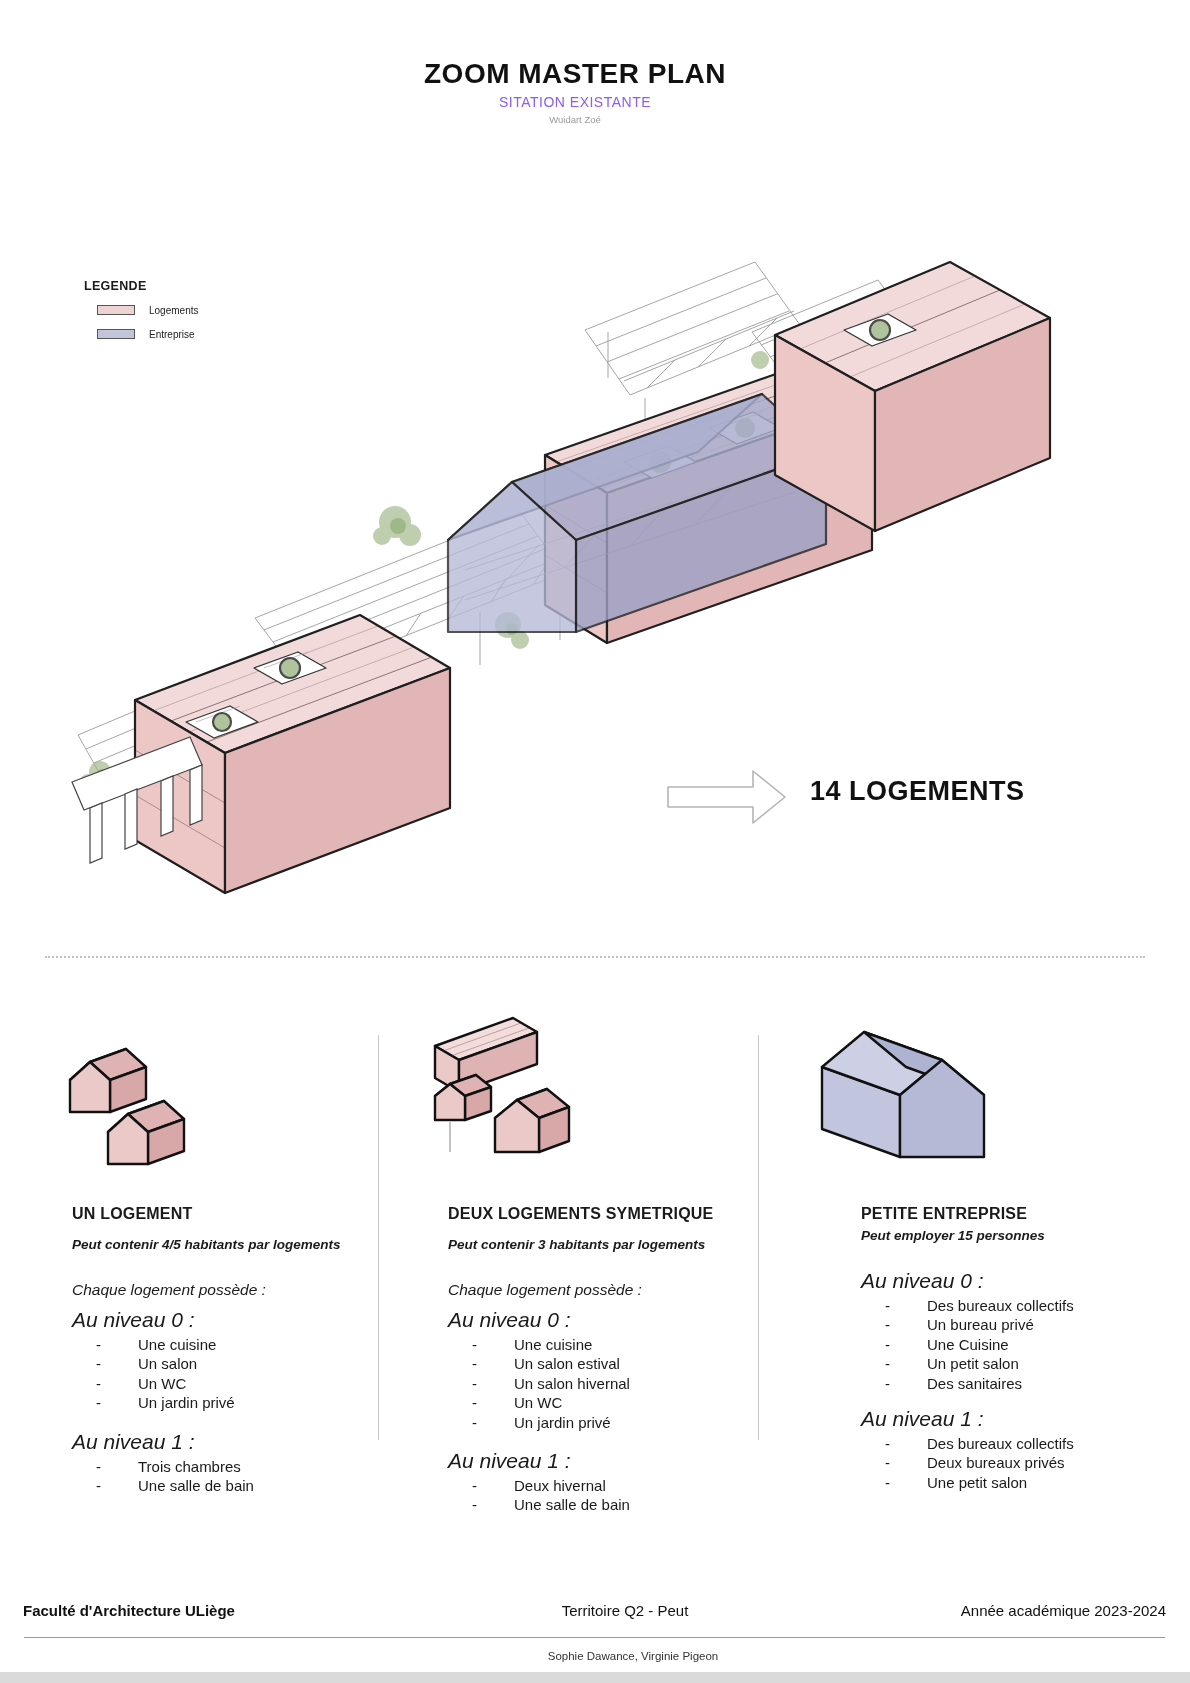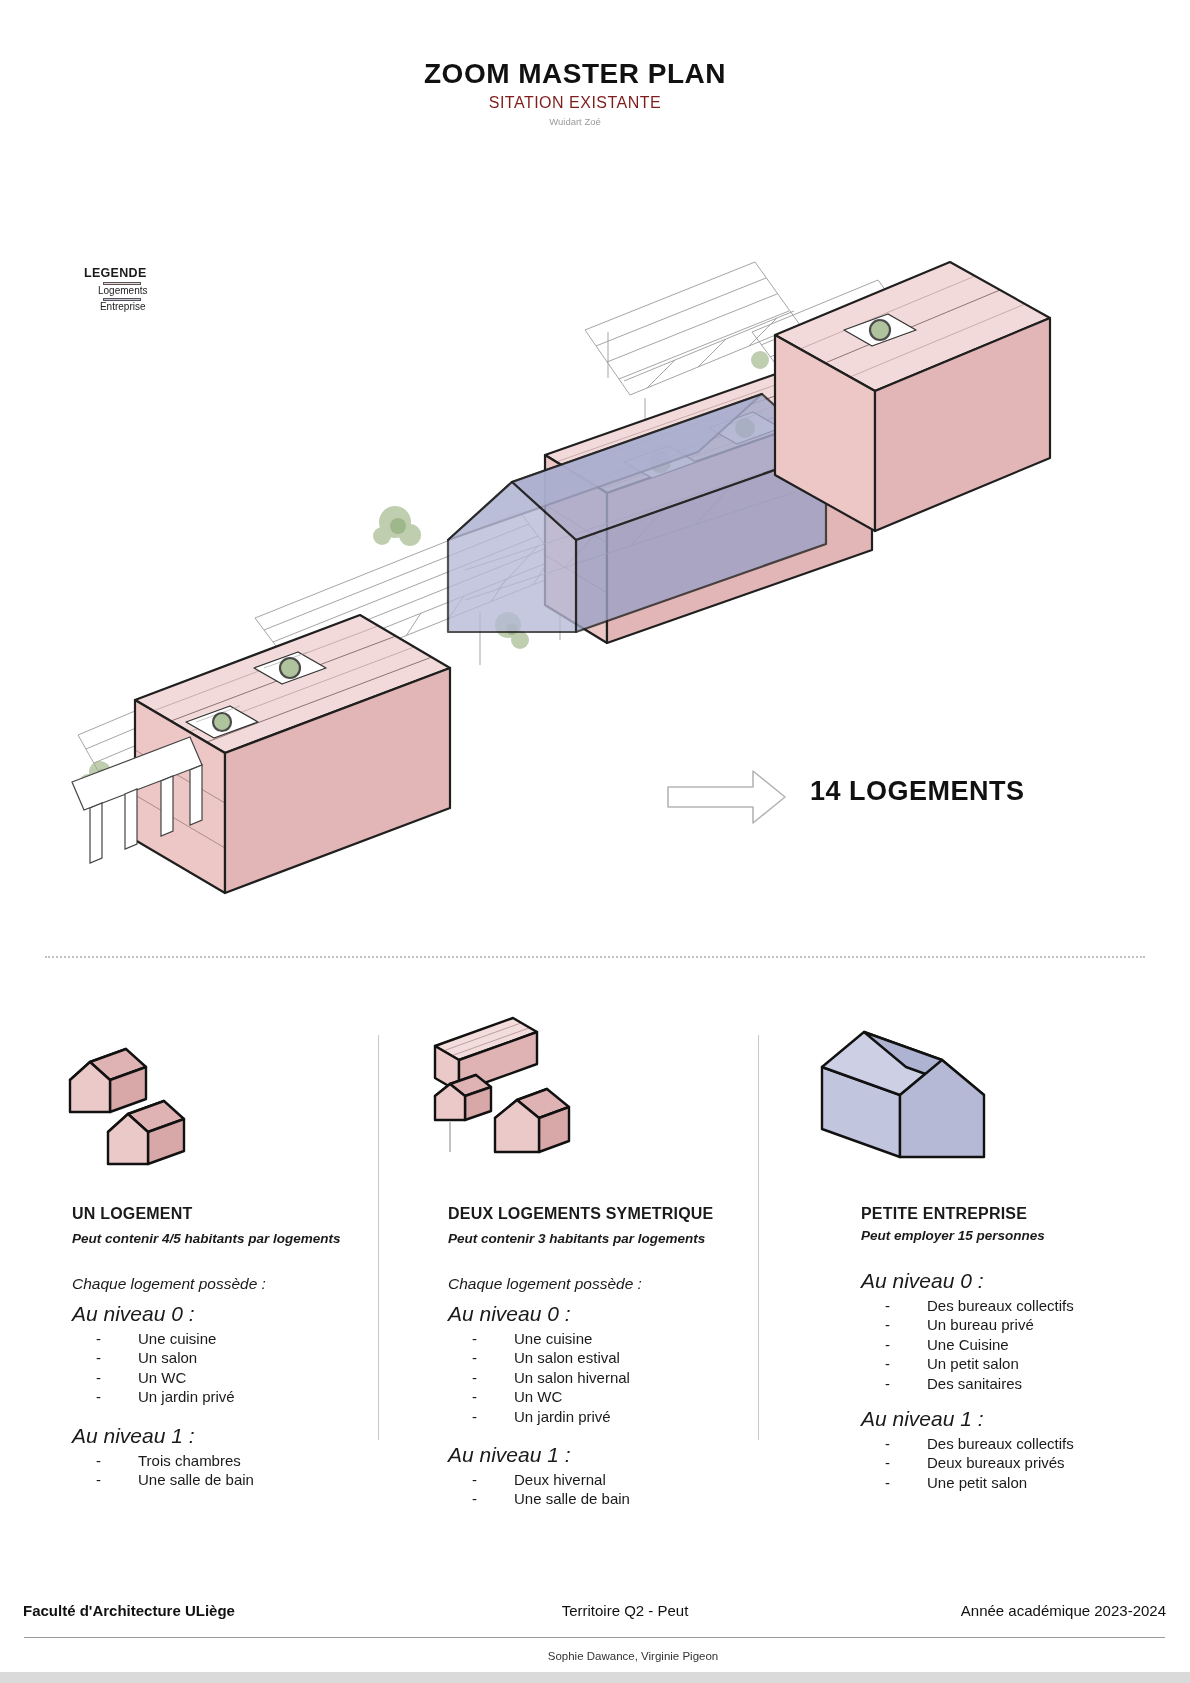--- a/index.html
+++ b/index.html
@@ -4,39 +4,39 @@
 <style>
   html,body{margin:0;padding:0;background:#ffffff;}
   #page{
     position:relative;width:1190px;height:1683px;background:#ffffff;overflow:hidden;
     font-family:"Liberation Sans",sans-serif;color:#1a1a1a;
   }
   .abs{position:absolute;}
   
   #title-block{left:0;top:58px;width:1150px;text-align:center;}
   #main-title{font-size:28px;font-weight:bold;letter-spacing:.5px;color:#111;}
-  #sub-title{font-size:16px;color:#7f1d1d;margin-top:4px;letter-spacing:.5px;text-align:center;}
+  #sub-title{font-size:14px;color:#8b5cf6;margin-top:4px;letter-spacing:.5px;text-align:center;}
   #author{font-size:9.5px;color:#9a9a9a;margin-top:4px;}
   
-  #legend{left:84px;top:266px;}
+  #legend{left:84px;top:279px;}
   #legend .legend-title{font-size:12.5px;font-weight:bold;letter-spacing:.3px;}
-  .legend-row{display:flex;align-items:center;height:14px;margin-top:2px;flex-direction:column;}
+  .legend-row{display:flex;align-items:center;height:14px;margin-top:10px;}
   .swatch{width:38px;height:10px;border:1.3px solid #555;margin-left:13px;box-sizing:border-box;}
   .swatch.pink{background:#eed3d3;}
   .swatch.purple{background:#c3c6db;}
   .legend-label{font-size:10px;margin-left:14px;color:#222;}
   
   #annotation-label{left:810px;top:776px;font-size:27px;font-weight:bold;letter-spacing:.5px;color:#111;}
   
   #section-divider{left:45px;top:956px;width:1100px;border-top:2px dotted #c2c2c2;height:0;}
   .v-divider{width:1px;background:#c9c9c9;top:1035px;height:405px;}
   
   .col{position:absolute;top:1205px;width:320px;font-size:15px;}
   .col .sec-title{font-size:16px;font-weight:bold;letter-spacing:.2px;}
-  .col .sec-sub{font-size:13.5px;font-weight:bold;font-style:italic;margin-top:8px;}
+  .col .sec-sub{font-size:13.5px;font-weight:bold;font-style:italic;margin-top:14px;}
   .col .sec-intro{font-size:15.5px;font-style:italic;margin-top:29px;}
   .col .lvl{font-size:21px;font-style:italic;margin-top:9px;}
   .col .lvl.second{margin-top:17px;}
   .list{margin-top:3px;}
   .li{display:flex;line-height:19.4px;}
   .li .dash{width:66px;padding-left:24px;box-sizing:border-box;}
   .col3 .sec-sub{margin-top:5px;}
   .col3 .lvl{margin-top:26px;}
   .col3 .lvl.second{margin-top:14px;}
   

